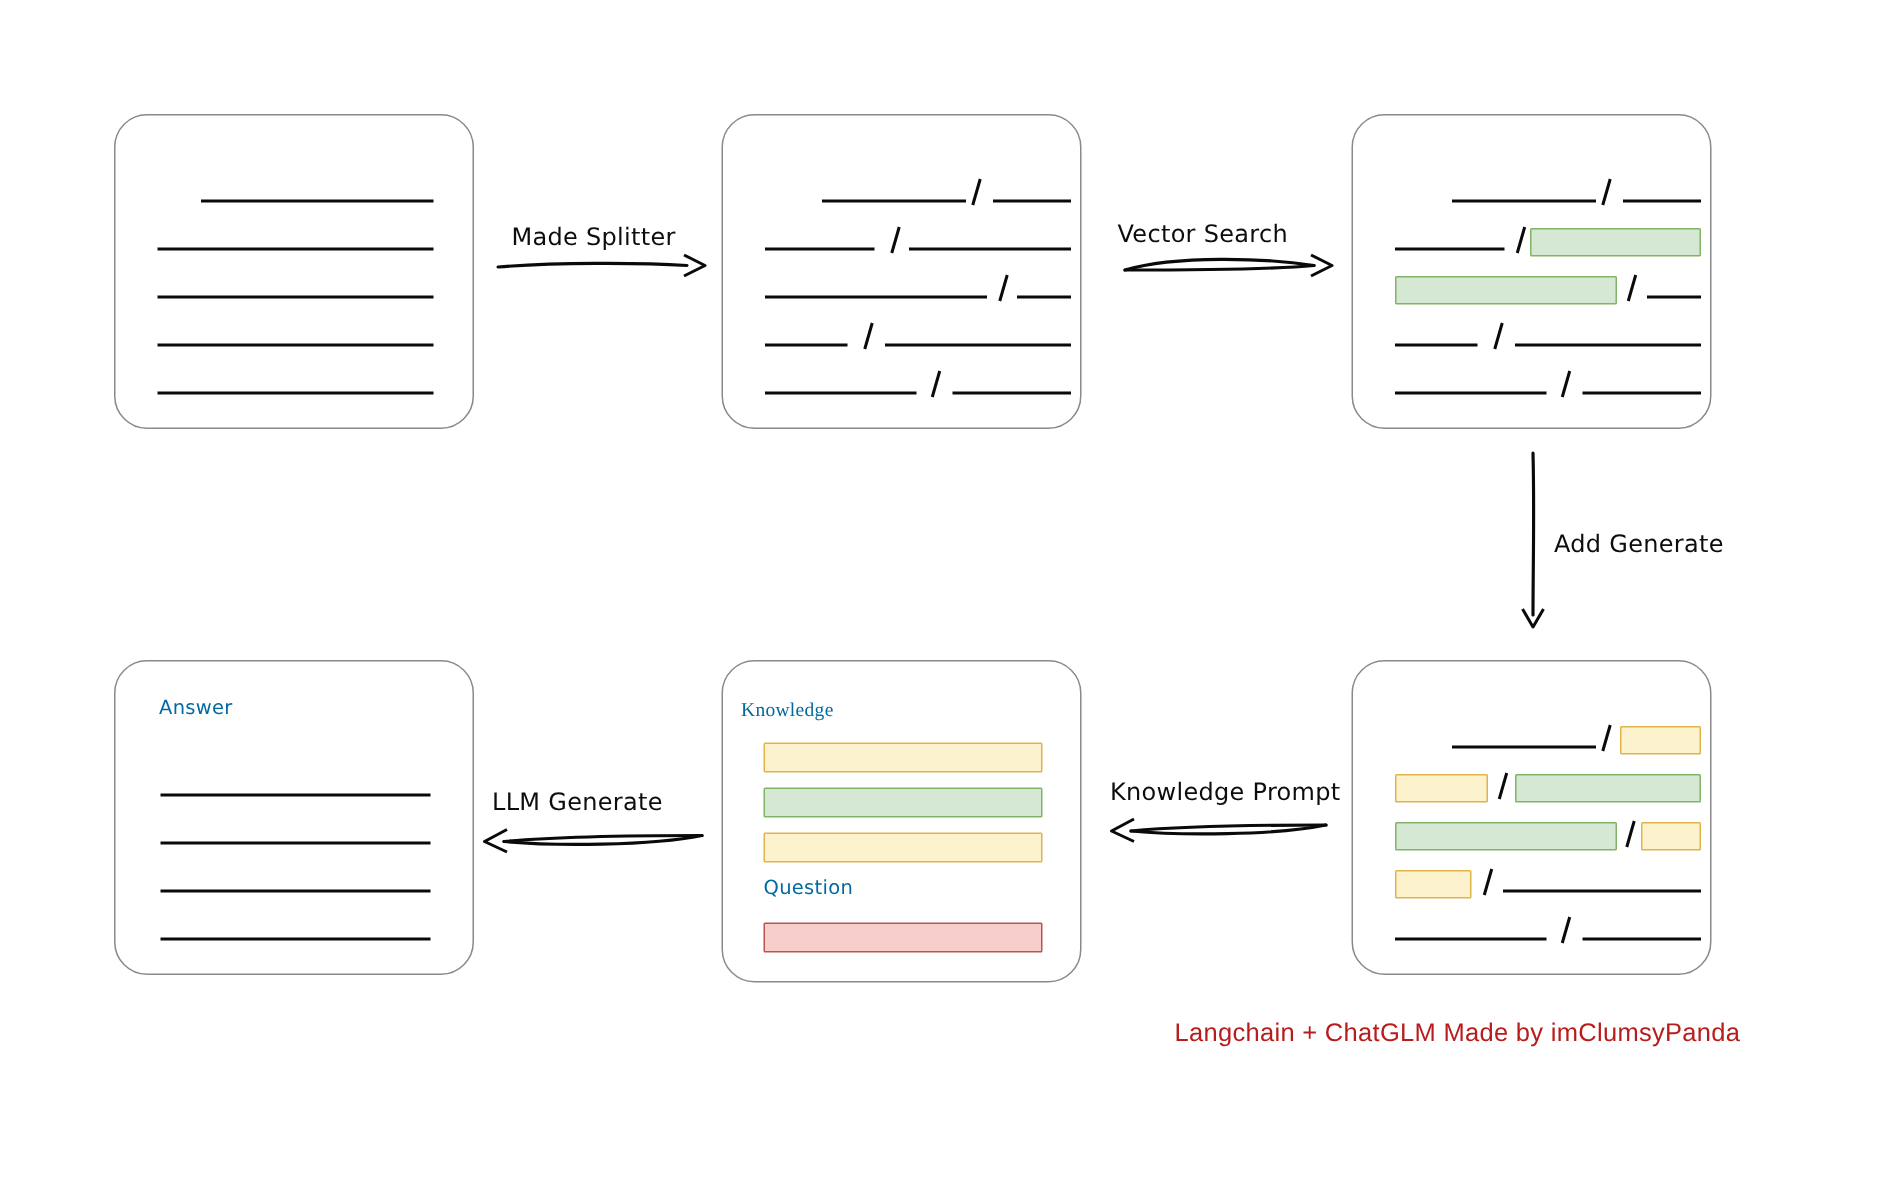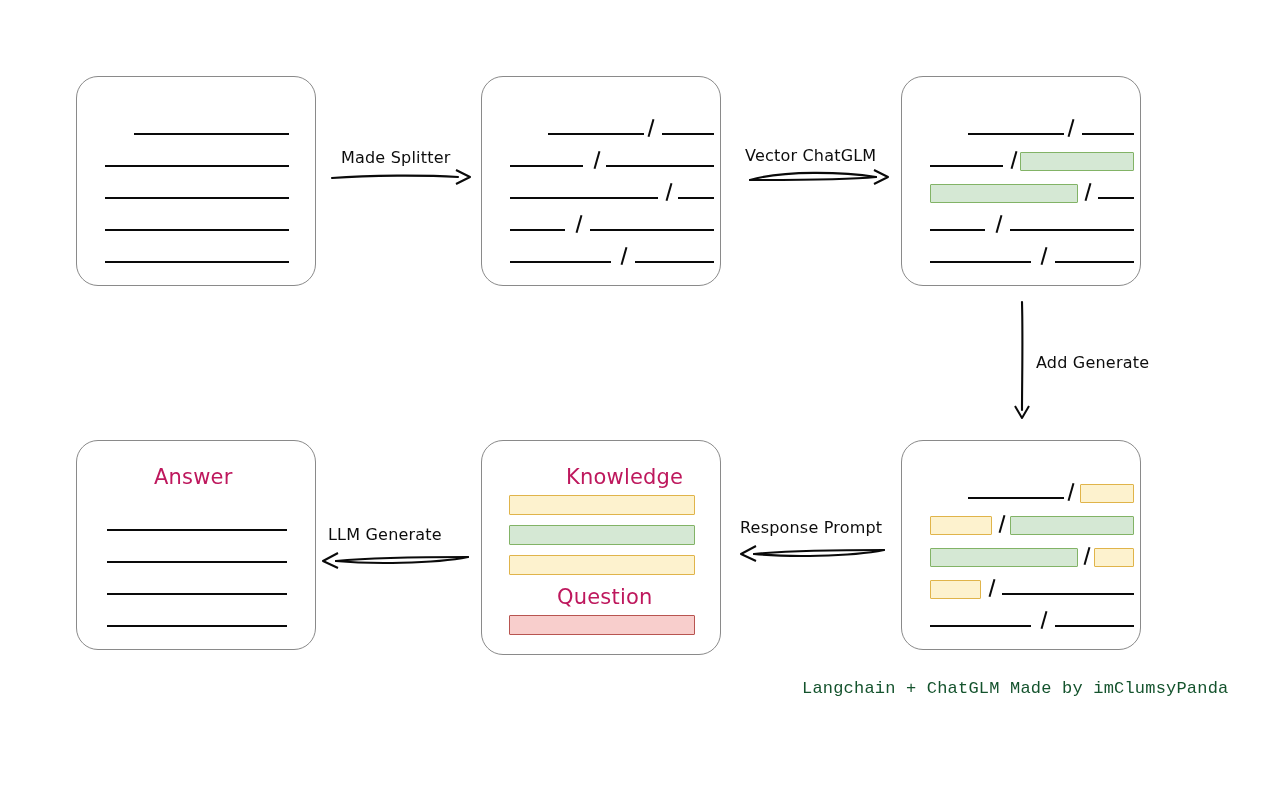--- a/index.html
+++ b/index.html
@@ -85,42 +85,40 @@
     box-sizing: border-box;
     border-radius: 1px;
   }
   .bar.yellow { background: #fdf2ce; border: 1.4px solid #e0b44a; }
   .bar.green  { background: #d5e8d4; border: 1.4px solid #82b366; }
   .bar.red    { background: #f8cecc; border: 1.4px solid #b85450; }
 
   .node-heading {
     position: absolute;
     font-family: "DejaVu Sans", sans-serif;
-    font-size: 21px;
-    color: #be185d;
+    font-size: 13px;
+    color: #0369a1;
     letter-spacing: 0.2px;
     white-space: nowrap;
-    margin-left: 48px;
   }
   .edge-label {
     position: absolute;
     font-family: "DejaVu Sans", sans-serif;
     font-size: 16px;
     color: #0d0d0d;
     white-space: nowrap;
     letter-spacing: 0.2px;
   }
   .caption {
     position: absolute;
-    font-family: Liberation Mono, monospace;
+    font-family: Liberation Sans, sans-serif;
     font-size: 17px;
-    color: #14532d;
+    color: #b91c1c;
     white-space: nowrap;
     letter-spacing: 0.2px;
-    margin-left: 19px;
   }
   svg.edge {
     position: absolute;
     overflow: visible;
     pointer-events: none;
   }
 </style>
 </head>
 <body>
 
@@ -230,21 +228,21 @@
         </div>
         <div class="row" style="top: 168px;">
           <div class="rule" style="left: 28px; width: 101px;"></div>
           <div class="slash" style="left: 136px;"></div>
           <div class="rule" style="left: 153px; width: 79px;"></div>
         </div>
       </div>
   </div>
 
   <div class="node" id="node-prompt" style="left:481px; top:440px; width:240px; height:215px;">
-    <div class="node-heading" style="left:36px; top:24px;">Knowledge</div>
+    <div class="node-heading" style="left:12px; top:24px;font-family:Liberation Serif, serif;">Knowledge</div>
     <div id="knowledge-bars">
         <div class="bar yellow" style="left: 27px; width: 186px; top: 54px;"></div>
         <div class="bar green" style="left: 27px; width: 186px; top: 84px;"></div>
         <div class="bar yellow" style="left: 27px; width: 186px; top: 114px;"></div>
       </div>
     <div class="node-heading" style="left:27px; top:144px;">Question</div>
     <div id="question-bars">
         <div class="bar red" style="left: 27px; width: 186px; top: 174px;"></div>
       </div>
   </div>
@@ -266,34 +264,34 @@
         </div>
       </div>
   </div>
 
   <div class="edge-label" style="left:341px; top:148px;">Made Splitter</div>
   <svg class="edge" style="left:330px; top:166px; width:142px; height:22px;" viewBox="0 0 142 22">
     <path d="M2,12 C40,9 96,9 128,11" stroke="#0a0a0a" stroke-width="2.1" fill="none" stroke-linecap="round"></path>
     <path d="M126,4 L140,11 L126,18" stroke="#0a0a0a" stroke-width="2" fill="none" stroke-linejoin="round"></path>
   </svg>
 
-  <div class="edge-label" style="left:745px; top:146px;">Vector ChatGLM</div>
+  <div class="edge-label" style="left:745px; top:146px;">Vector Search</div>
   <svg class="edge" style="left:748px; top:164px; width:142px; height:26px;" viewBox="0 0 142 26">
     <path d="M2,16 C36,6 96,8 128,13" stroke="#0a0a0a" stroke-width="2.1" fill="none" stroke-linecap="round"></path>
     <path d="M2,16 C42,16 96,16 128,13" stroke="#0a0a0a" stroke-width="2.1" fill="none" stroke-linecap="round"></path>
     <path d="M126,6 L140,13 L126,20" stroke="#0a0a0a" stroke-width="2" fill="none" stroke-linejoin="round"></path>
   </svg>
 
   <div class="edge-label" style="left:1036px; top:353px;">Add Generate</div>
   <svg class="edge" style="left:1010px; top:300px; width:26px; height:120px;" viewBox="0 0 26 120">
     <path d="M12,2 C13,40 12,80 12,110" stroke="#0a0a0a" stroke-width="2.1" fill="none" stroke-linecap="round"></path>
     <path d="M5,106 L12,118 L19,106" stroke="#0a0a0a" stroke-width="2" fill="none" stroke-linejoin="round"></path>
   </svg>
 
-  <div class="edge-label" style="left:740px; top:518px;">Response Prompt</div>
+  <div class="edge-label" style="left:740px; top:518px;">Knowledge Prompt</div>
   <svg class="edge" style="left:738px; top:542px; width:148px; height:24px;" viewBox="0 0 148 24">
     <path d="M146,8 C112,15 48,15 16,12" stroke="#0a0a0a" stroke-width="2.1" fill="none" stroke-linecap="round"></path>
     <path d="M146,8 C106,8 48,9 16,12" stroke="#0a0a0a" stroke-width="2.1" fill="none" stroke-linecap="round"></path>
     <path d="M18,4 L3,12 L18,19" stroke="#0a0a0a" stroke-width="2" fill="none" stroke-linejoin="round"></path>
   </svg>
 
   <div class="edge-label" style="left:328px; top:525px;">LLM Generate</div>
   <svg class="edge" style="left:318px; top:548px; width:152px; height:24px;" viewBox="0 0 152 24">
     <path d="M150,9 C116,16 50,16 18,13" stroke="#0a0a0a" stroke-width="2.1" fill="none" stroke-linecap="round"></path>
     <path d="M150,9 C110,9 50,10 18,13" stroke="#0a0a0a" stroke-width="2.1" fill="none" stroke-linecap="round"></path>

